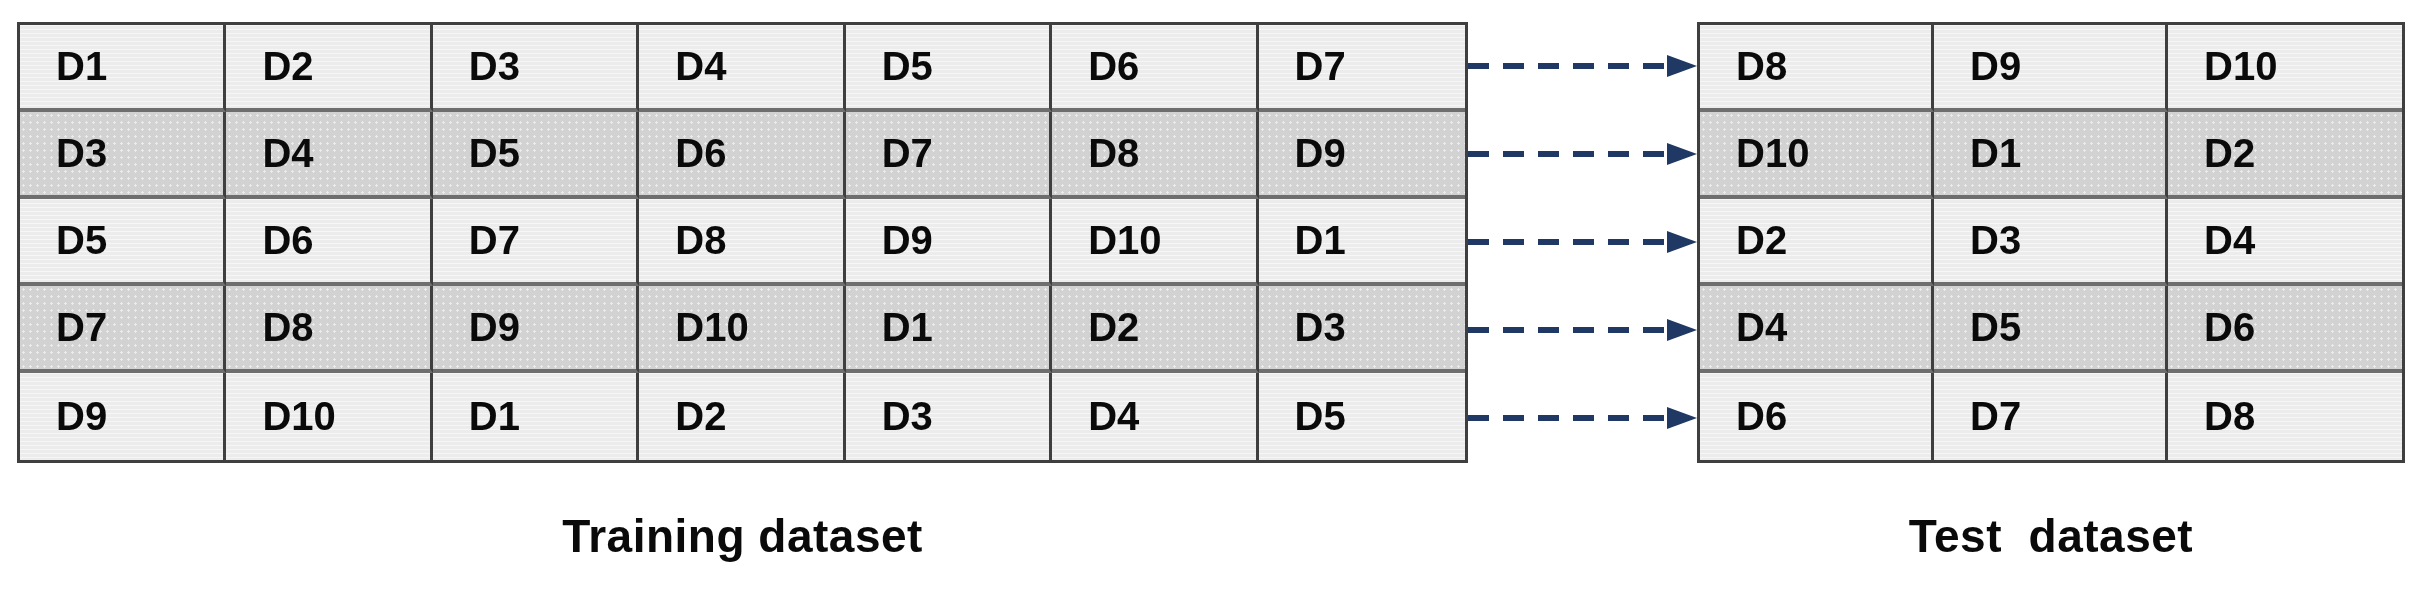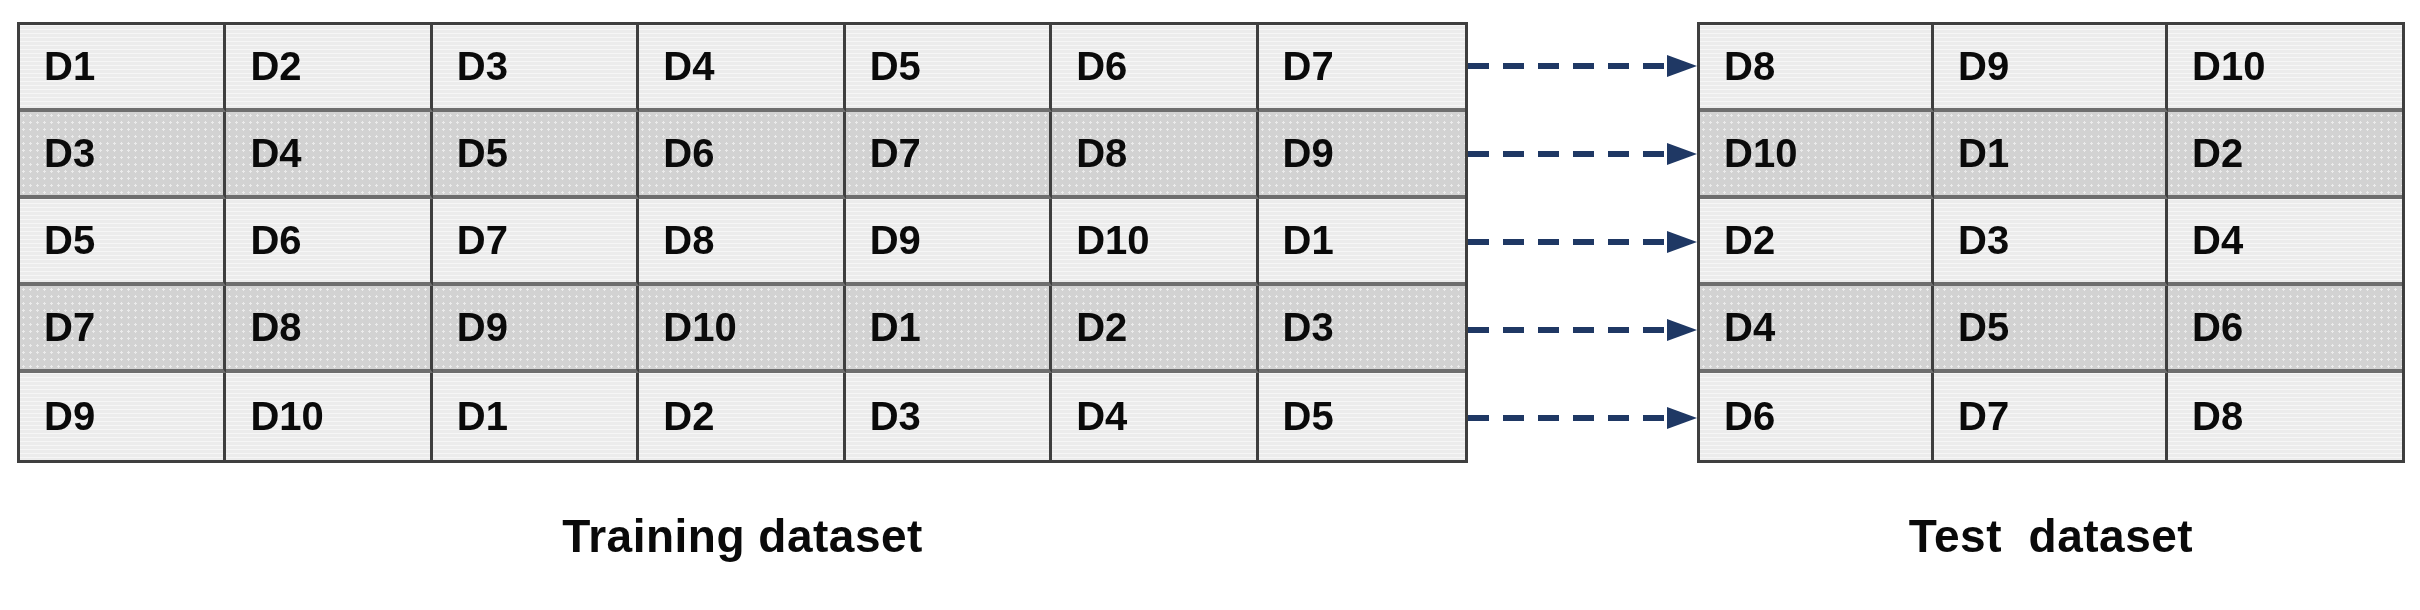--- a/index.html
+++ b/index.html
@@ -13,21 +13,21 @@
     font-family:"Liberation Sans", sans-serif; overflow:hidden;
   }
   .table{
     position:absolute; top:22px; display:grid; box-sizing:border-box;
     border:3px solid var(--border); background:var(--row-light);
   }
   .table.training{ left:17px; width:1451px; height:441px; grid-template-columns:repeat(7,1fr); grid-template-rows:repeat(5,1fr); }
   .table.test{ left:1697px; width:708px; height:441px; grid-template-columns:repeat(3,1fr); grid-template-rows:repeat(5,1fr); }
   .cell{
     display:flex; align-items:center; box-sizing:border-box;
-    padding-left:24px; font-size:40px; font-weight:bold; color:var(--text);
+    padding-left:36px; font-size:40px; font-weight:bold; color:var(--text);
     border-right:3px solid var(--border); border-bottom:4px solid var(--divider);
   }
   .cell.light{
     background-color:var(--row-light);
     background-image:repeating-linear-gradient(180deg, rgba(255,255,255,.55) 0 1px, rgba(0,0,0,0) 1px 4px);
   }
   .cell.dark{
     background-color:var(--row-dark);
     background-image:radial-gradient(rgba(255,255,255,.55) 1px, rgba(0,0,0,0) 1.2px);
     background-size:7px 7px;

